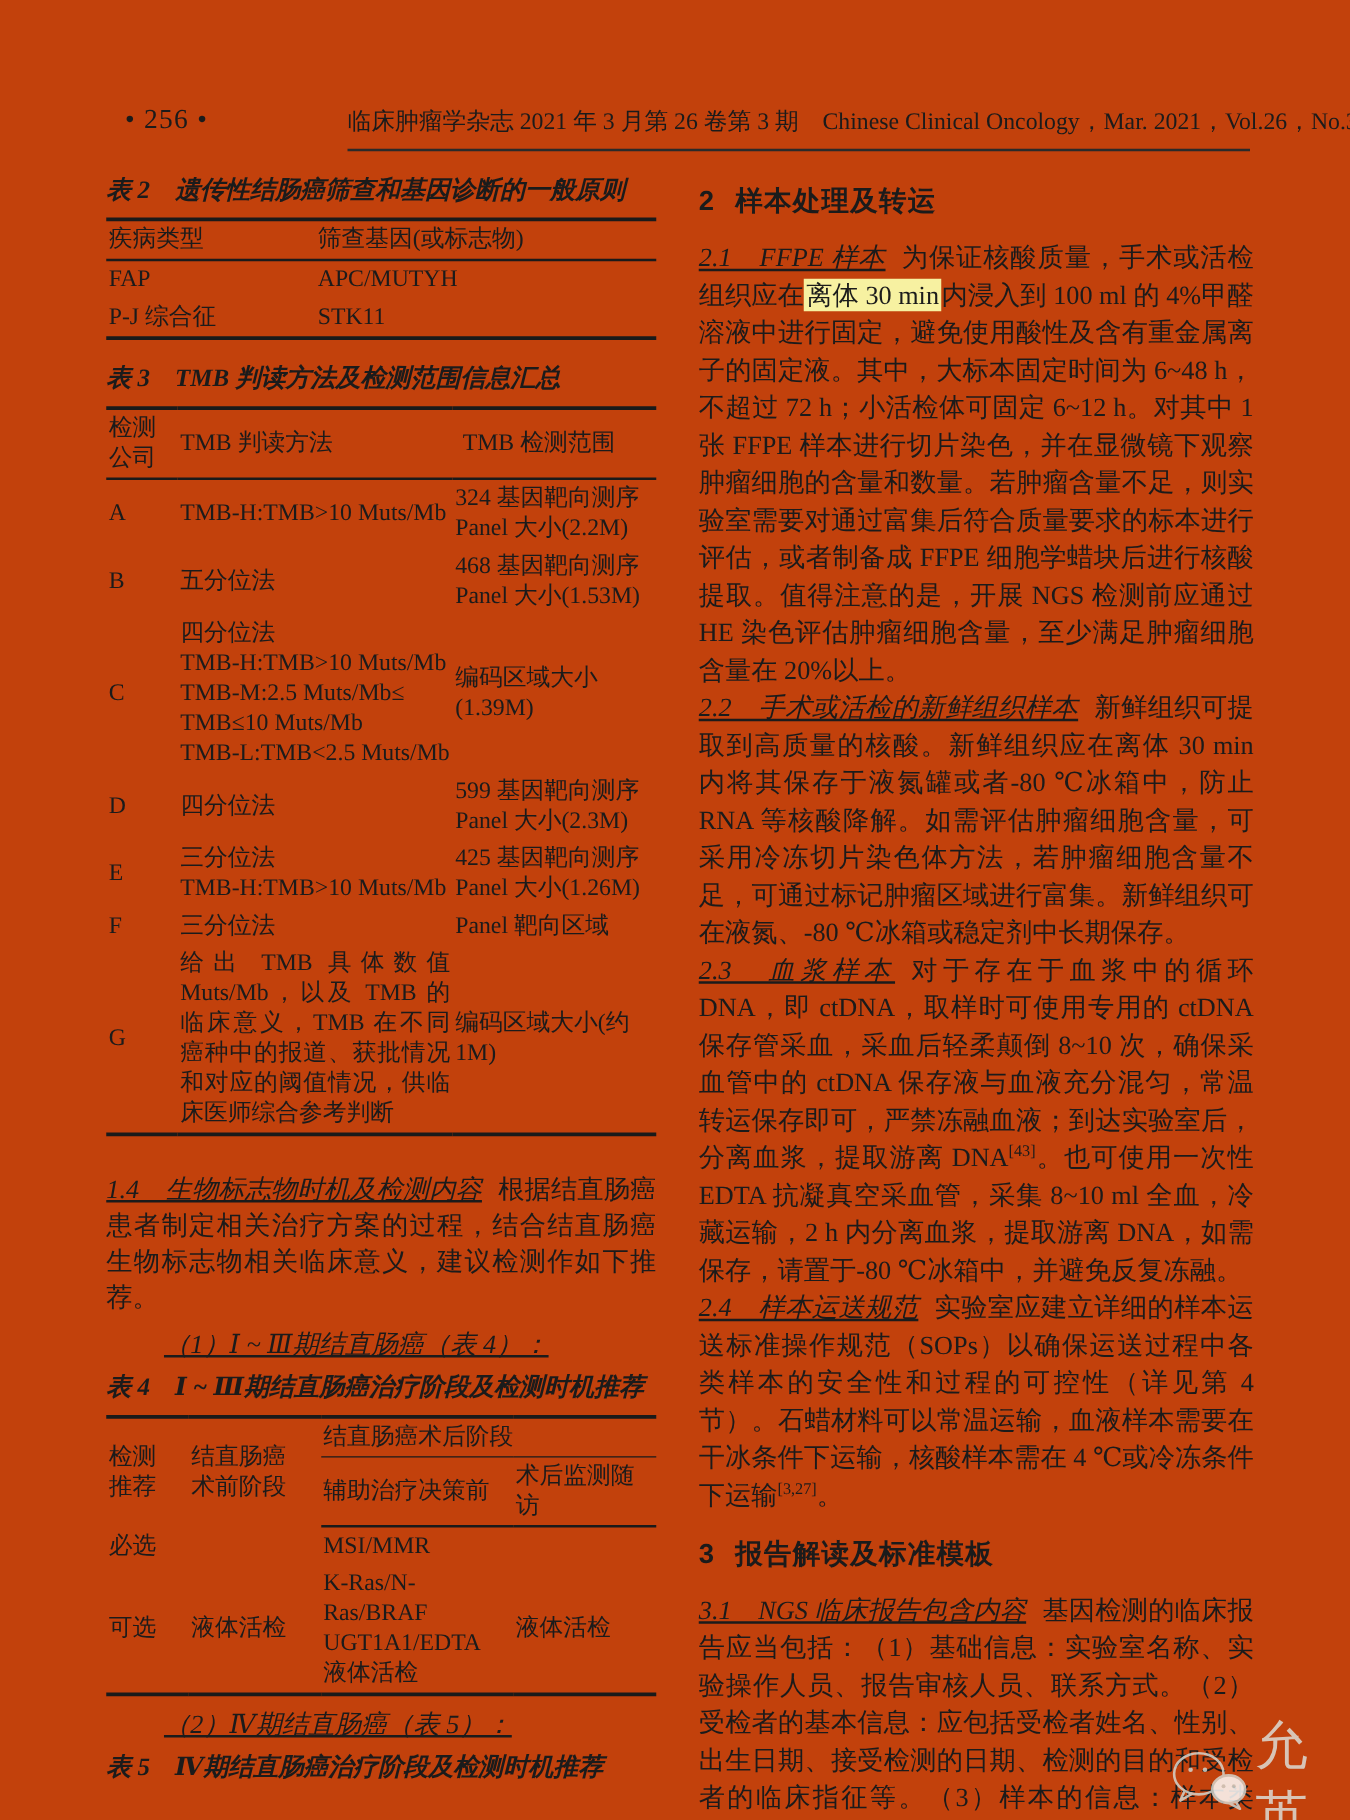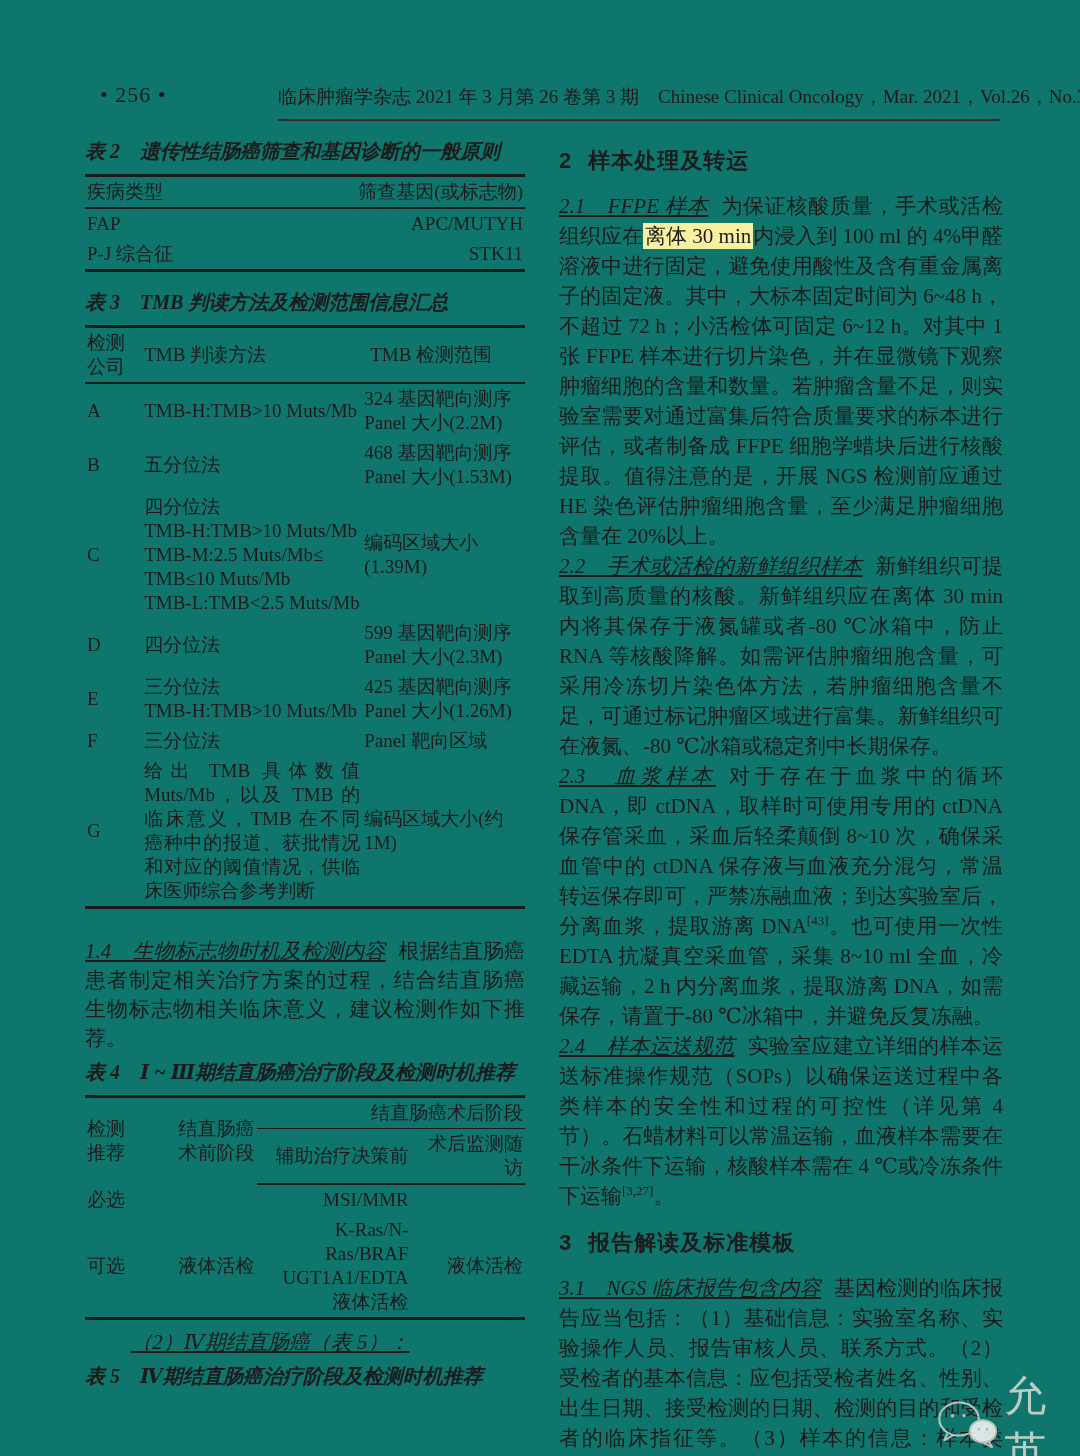--- a/index.html
+++ b/index.html
@@ -1,33 +1,33 @@
 <!DOCTYPE html>
 <html><head>
 <meta charset="utf-8">
 <style>
   html,body{margin:0;padding:0;background:#ffffff;}
-  .page{position:relative;width:1080px;height:1456px;background:#0f766e;overflow:hidden;
+  .page{position:relative;width:1080px;height:1456px;background:#c2410c;overflow:hidden;
         font-family:"Liberation Serif","DejaVu Serif",serif;color:#1b1b1b;}
   
   .pageno{position:absolute;left:100px;top:82px;font-size:22px;letter-spacing:1px;}
   .journal{position:absolute;left:278px;top:84px;width:722px;font-size:19px;text-align:center;
            border-bottom:2px solid #2a2a2a;padding-bottom:9px;white-space:nowrap;}
   
   .columns{position:absolute;left:85px;top:132px;width:918px;display:flex;gap:34px;}
   .col-left{width:440px;}
   .col-right{width:444px;}
   
   .tbl-title{text-align:left;font-weight:bold;font-style:italic;font-size:20px;margin:6px 0 9px;}
   table.t{width:100%;border-collapse:collapse;border-top:3px solid #1a1a1a;border-bottom:3px solid #1a1a1a;
           font-size:19px;line-height:24px;}
   table.t th{font-weight:normal;}
   table.t th,table.t td{padding:3px 2px;vertical-align:middle;}
   tr.hd th{border-bottom:2px solid #1a1a1a;}
-  .c{text-align:right;}
+  .c{text-align:left;}
   .l{text-align:left;}
   .pre{white-space:pre-line;}
   .grp{border-bottom:1.5px solid #1a1a1a;}
   tr.h2 th{border-bottom:2px solid #1a1a1a;}
   
   .body{font-size:21px;line-height:30px;text-align:justify;margin:0 0 0 0;}
   .lp{margin-top:28px;line-height:29px;}
   .item{font-size:21px;line-height:29px;margin:8px 0 6px;padding-left:2.2em;}
   .kai{font-style:italic;text-decoration:underline;}
   .plabel{margin-right:13px;}
@@ -127,20 +127,21 @@
           <td class="l">G</td>
           <td class="l" style="text-align:justify">给出 TMB 具体数值 Muts/Mb，以及 TMB 的临床意义，TMB 在不同癌种中的报道、获批情况和对应的阈值情况，供临床医师综合参考判断</td>
           <td class="l pre">编码区域大小(约
 1M)</td>
         </tr>
       </tbody>
         </table>
 
       <p class="body lp"><span class="kai plabel">1.4　生物标志物时机及检测内容</span><span>根据结直肠癌患者制定相关治疗方案的过程，结合结直肠癌生物标志物相关临床意义，建议检测作如下推荐。</span></p>
 
+      <p class="item kai">（1）Ⅰ ~ Ⅲ期结直肠癌（表 4）：</p>
 
       <div class="tbl-title">表 4　Ⅰ ~ Ⅲ期结直肠癌治疗阶段及检测时机推荐</div>
       <table class="t">
         <tbody>
             <tr>
           <th class="l pre" style="width:15%" rowspan="2">检测
 推荐</th>
           <th class="c pre" style="width:24%" rowspan="2">结直肠癌
 术前阶段</th>
           <th class="c grp" colspan="2">结直肠癌术后阶段</th>

